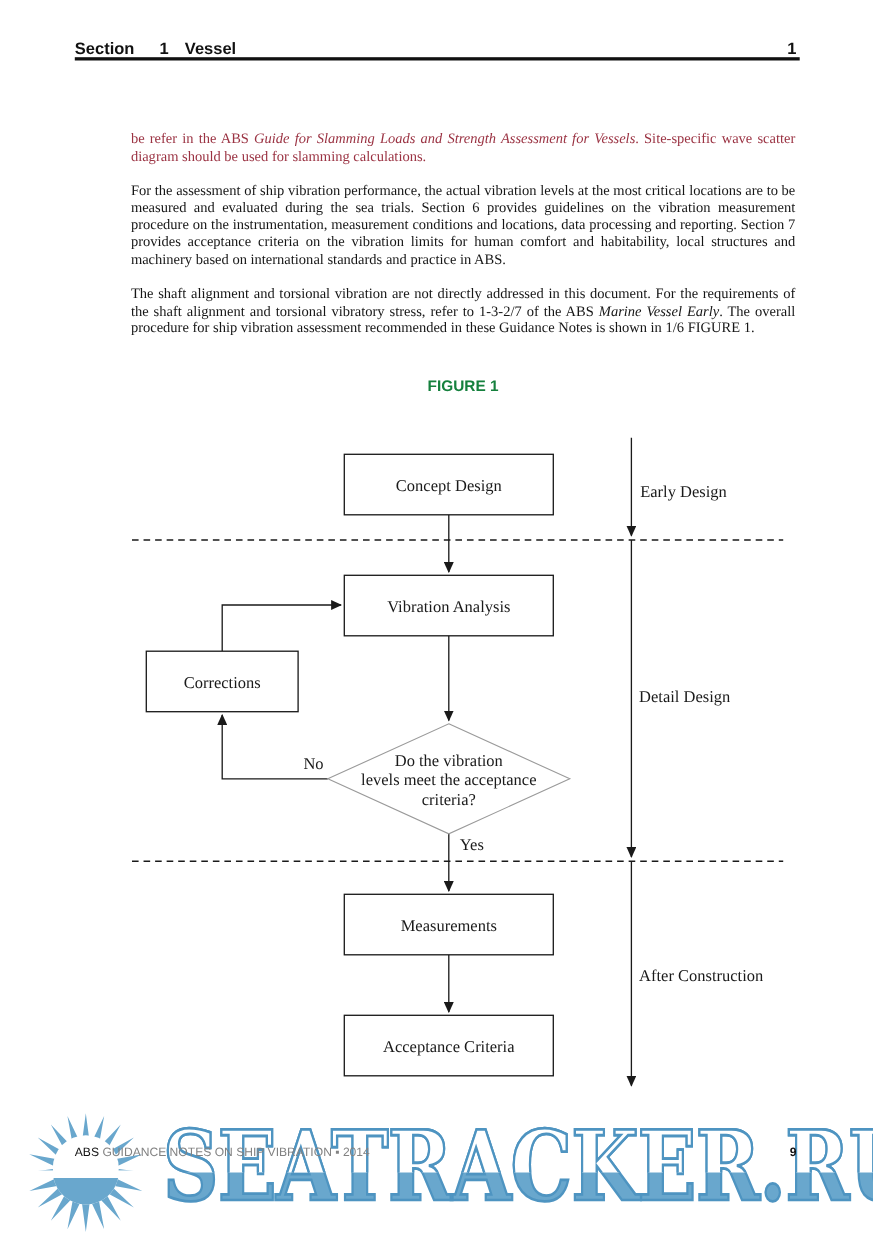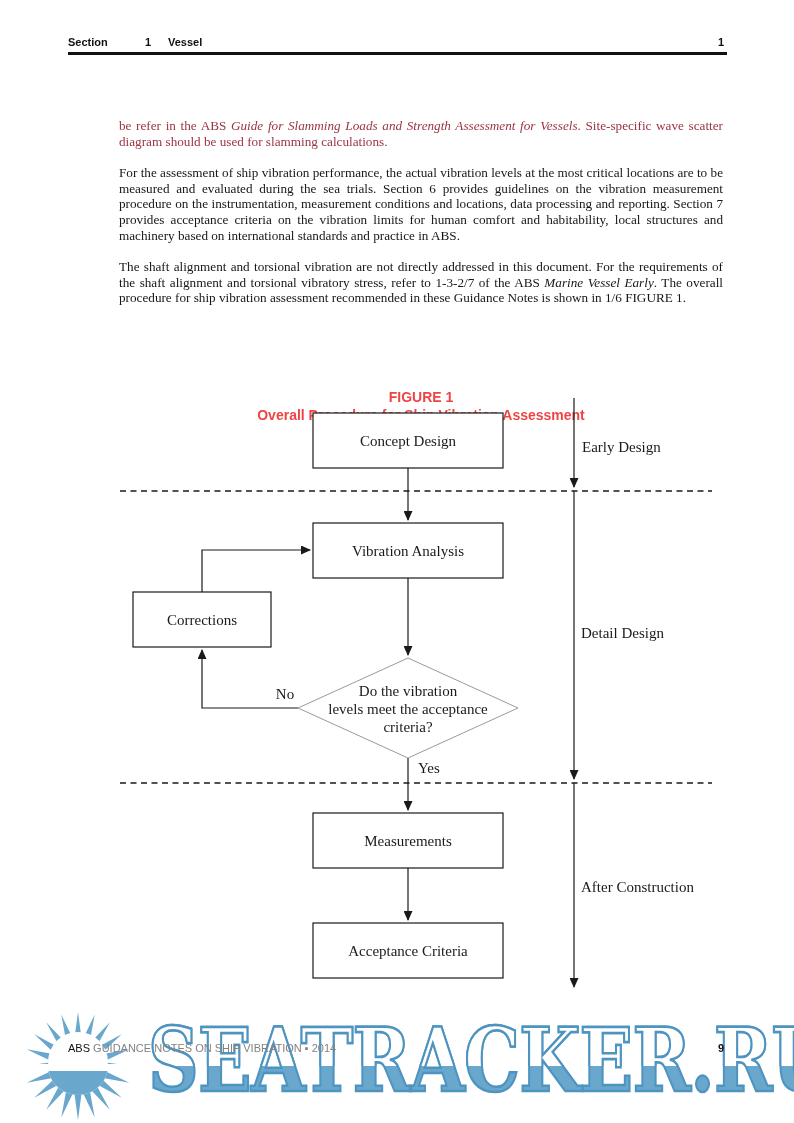--- a/index.html
+++ b/index.html
@@ -3,34 +3,34 @@
 <meta charset="utf-8">
 <style>
   html,body{margin:0;padding:0;background:#e8e8e8;}
   .page{
     position:relative;width:794px;height:1123px;background:#ffffff;
     margin:0 auto;overflow:hidden;
     font-family:"Liberation Serif",serif;color:#161616;
   }
   
   .hdr{position:absolute;top:36px;left:68px;right:68px;height:14px;
-       font-family:"Liberation Sans",sans-serif;font-size:11px;font-weight:bold;color:#111;}
+       font-family:"Liberation Sans",sans-serif;font-size:15px;font-weight:bold;color:#111;}
   .hdr .sec-label{position:absolute;left:0;}
   .hdr .sec-num{position:absolute;left:77px;}
   .hdr .sec-title{position:absolute;left:100px;}
   .hdr .pg{position:absolute;right:2px;}
   .hdr-rule{position:absolute;top:52px;left:68px;width:659px;height:2.6px;background:#111;}
   
   .bodytext{position:absolute;top:118px;left:119px;width:604px;
             font-size:13.2px;line-height:15.6px;text-align:justify;}
   .bodytext p{margin:0 0 16px 0;}
   .para-red{color:#9b3343;}
   
   .figtitle{position:absolute;top:342px;left:119px;width:604px;text-align:center;
-            font-family:"Liberation Sans",sans-serif;font-weight:bold;font-size:14px;line-height:17.5px;color:#ef4444;margin-top:47px;}
+            font-family:"Liberation Sans",sans-serif;font-weight:bold;font-size:14px;line-height:17.5px;color:#15803d;}
   
   .flow{position:absolute;top:392px;left:0;}
   .flow text{font-family:"Liberation Serif",serif;font-size:15px;fill:#1a1a1a;}
   .flow .node{fill:#ffffff;stroke:#1a1a1a;stroke-width:1.2;}
   .flow .diamond{fill:#ffffff;stroke:#9a9a9a;stroke-width:1;}
   .flow .edge{stroke:#1a1a1a;stroke-width:1.2;fill:none;}
   .flow .dashed{stroke:#1a1a1a;stroke-width:1.4;stroke-dasharray:6 4.5;fill:none;}
   
   .ftr{position:absolute;top:1042px;left:68px;right:68px;height:14px;z-index:3;
        font-family:"Liberation Sans",sans-serif;font-size:11px;}
@@ -60,21 +60,20 @@
   <div class="hdr-rule"></div>
 
   <div class="bodytext">
     <p class="para-red"><span>be refer in the ABS </span><i>Guide for Slamming Loads and Strength Assessment for Vessels</i><span>. Site-specific wave scatter diagram should be used for slamming calculations.</span></p>
     <p>For the assessment of ship vibration performance, the actual vibration levels at the most critical locations are to be measured and evaluated during the sea trials. Section 6 provides guidelines on the vibration measurement procedure on the instrumentation, measurement conditions and locations, data processing and reporting. Section 7 provides acceptance criteria on the vibration limits for human comfort and habitability, local structures and machinery based on international standards and practice in ABS.</p>
     <p><span>The shaft alignment and torsional vibration are not directly addressed in this document. For the requirements of the shaft alignment and torsional vibratory stress, refer to 1-3-2/7 of the ABS </span><i>Marine Vessel Early</i><span>. The overall procedure for ship vibration assessment recommended in these Guidance Notes is shown in 1/6 FIGURE 1.</span></p>
   </div>
 
   <div class="figtitle">
     <div>FIGURE 1</div>
-    <div>Overall Procedure for Ship Vibration Assessment</div>
   </div>
 
   <svg class="flow" width="794" height="612" viewBox="0 0 794 612">
     <defs>
       <marker id="arrow" markerWidth="10" markerHeight="9" refX="9" refY="4.5" orient="auto" markerUnits="userSpaceOnUse">
         <path d="M0,0 L10,4.5 L0,9 Z" fill="#1a1a1a"></path>
       </marker>
     </defs>
 
     <line class="edge" x1="574" y1="6" x2="574" y2="95" marker-end="url(#arrow)"></line>

